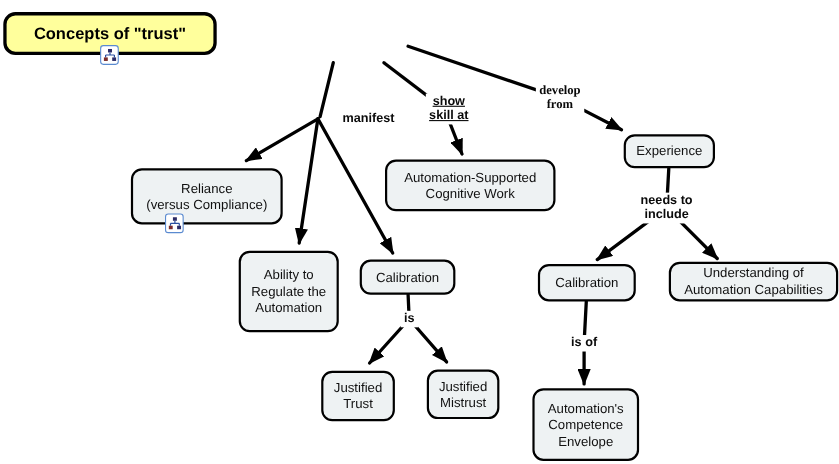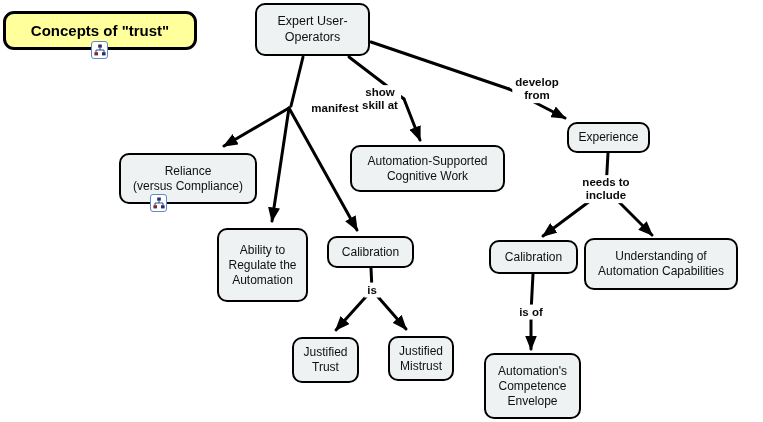--- a/index.html
+++ b/index.html
@@ -73,44 +73,42 @@
       <line x1="606" y1="189" x2="652" y2="235" marker-end="url(#arrow)"></line>
       <line x1="533" y1="274" x2="531" y2="312"></line>
       <line x1="531" y1="312" x2="531" y2="349" marker-end="url(#arrow)"></line>
       <line x1="371" y1="268" x2="372" y2="290"></line>
       <line x1="372" y1="290" x2="336" y2="330" marker-end="url(#arrow)"></line>
       <line x1="372" y1="290" x2="406" y2="329" marker-end="url(#arrow)"></line>
     </g>
   </svg>
 
   <div class="edge-label" style="left:307px; top:108px;margin-left:28px;">manifest</div>
-  <div class="edge-label" style="left:380px; top:99px;">show
+  <div class="edge-label" style="left:408px; top:99px;text-decoration:underline;">show
 skill at</div>
-  <div class="edge-label" style="left:537px; top:89px;">develop
+  <div class="edge-label" style="left:509px; top:89px;font-family:Liberation Serif, serif;">develop
 from</div>
   <div class="edge-label" style="left:606px; top:189px;">needs to
 include</div>
   <div class="edge-label" style="left:372px; top:290px;">is</div>
   <div class="edge-label" style="left:531px; top:312px;">is of</div>
 
   <div class="title-box">Concepts of "trust"</div>
 
-  <div class="node" style="left:255px; top:3px;   width:115px; height:53px; font-size:12.5px;">Expert User-
-Operators</div>
   <div class="node" style="left:89px;  top:153px; width:138px; height:51px;margin-left:30px;">Reliance
 (versus Compliance)</div>
   <div class="node" style="left:217px; top:228px; width:91px;  height:74px;">Ability to
 Regulate the
 Automation</div>
   <div class="node" style="left:327px; top:236px; width:87px;  height:32px;">Calibration</div>
   <div class="node" style="left:350px; top:145px; width:155px; height:47px;">Automation-Supported
 Cognitive Work</div>
   <div class="node" style="left:567px; top:122px; width:83px;  height:31px;">Experience</div>
   <div class="node" style="left:489px; top:240px; width:89px;  height:34px;">Calibration</div>
-  <div class="node" style="left:584px; top:238px; width:154px; height:52px;">Understanding of
+  <div class="node" style="left:608px; top:238px; width:154px; height:36px;">Understanding of
 Automation Capabilities</div>
   <div class="node" style="left:484px; top:353px; width:97px;  height:66px;">Automation's
 Competence
 Envelope</div>
   <div class="node" style="left:292px; top:337px; width:67px;  height:46px;">Justified
 Trust</div>
   <div class="node" style="left:388px; top:336px; width:66px;  height:45px;">Justified
 Mistrust</div>
 
   <div class="res-icon" style="left:91px; top:41px;">

